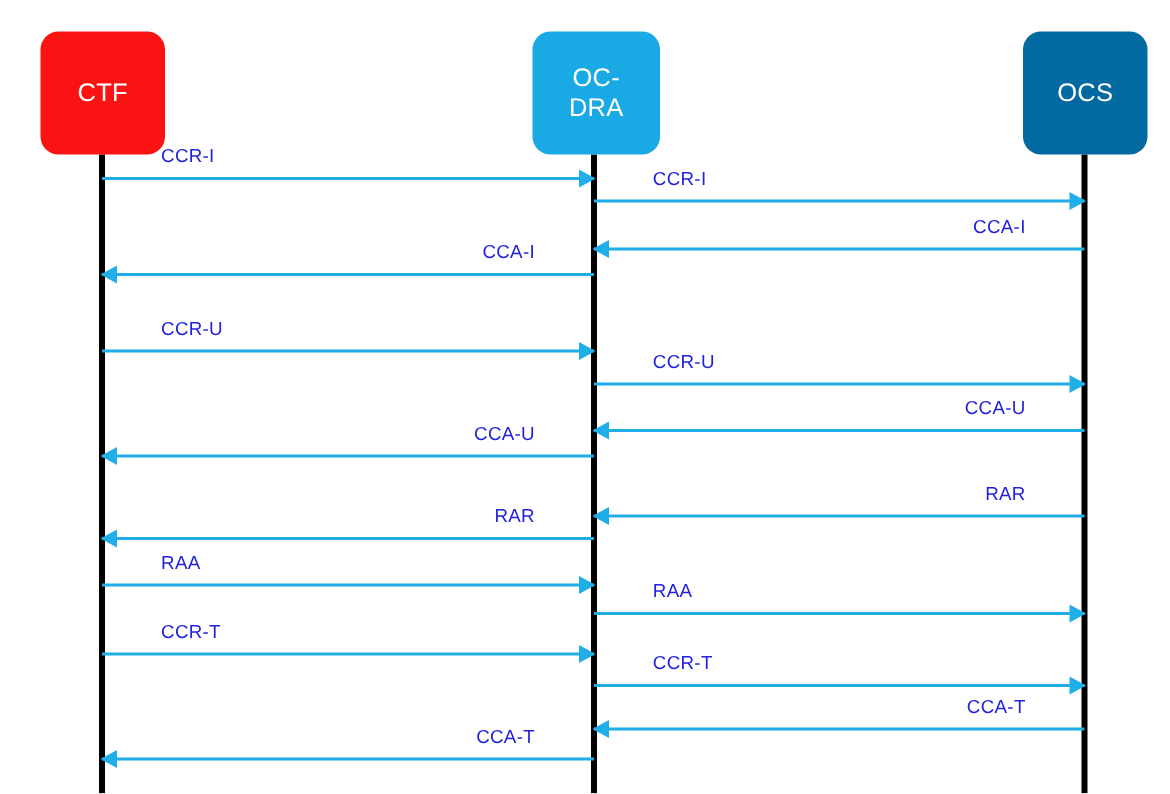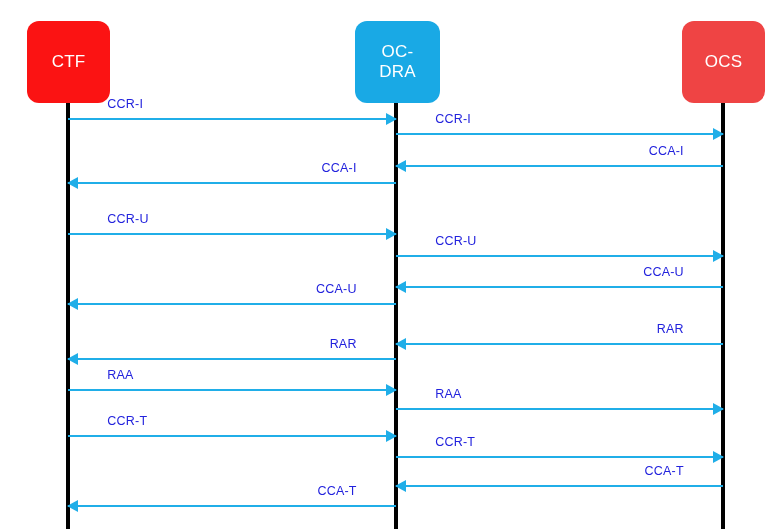--- a/index.html
+++ b/index.html
@@ -89,21 +89,21 @@
       <div class="lifeline" style="left: 721px; top: 103px; height: 426px;"></div>
     </div>
   <div id="actors">
       <div class="actor-box" style="left: 27px; top: 21px; width: 83px; height: 82px; background: rgb(251, 19, 19);">
         <span class="actor-label">CTF</span>
       </div>
       <div class="actor-box" style="left: 355px; top: 21px; width: 85px; height: 82px; background: rgb(25, 169, 229);">
         <span class="actor-label">OC-
 DRA</span>
       </div>
-      <div class="actor-box" style="left: 682px; top: 21px; width: 83px; height: 82px; background: #ef4444;">
+      <div class="actor-box" style="left: 682px; top: 21px; width: 83px; height: 82px; background: #0369a1;">
         <span class="actor-label">OCS</span>
       </div>
     </div>
   <div id="messages">
       <div class="msg" style="left: 68px; top: 118px; width: 328px;">
         <div class="msg-line" style="background: rgb(32, 174, 232);"></div>
         <div class="msg-head right"></div>
         <div class="msg-label at-left" style="color: rgb(34, 34, 221);">CCR-I</div>
       </div>
       <div class="msg" style="left: 396px; top: 133px; width: 327px;">

